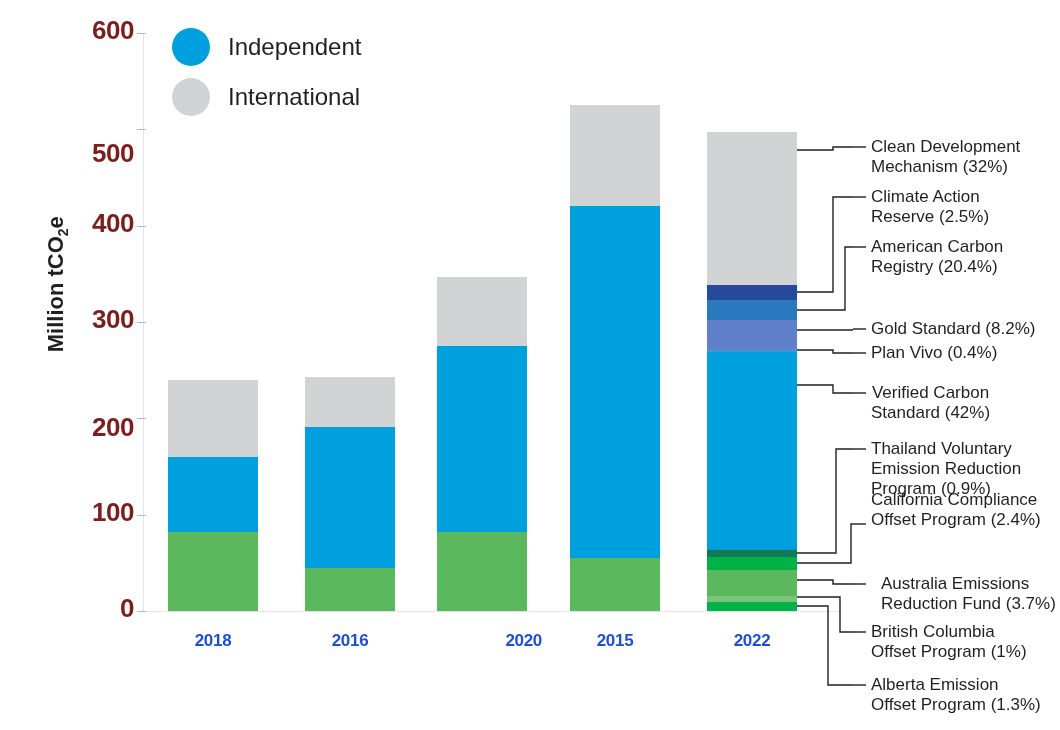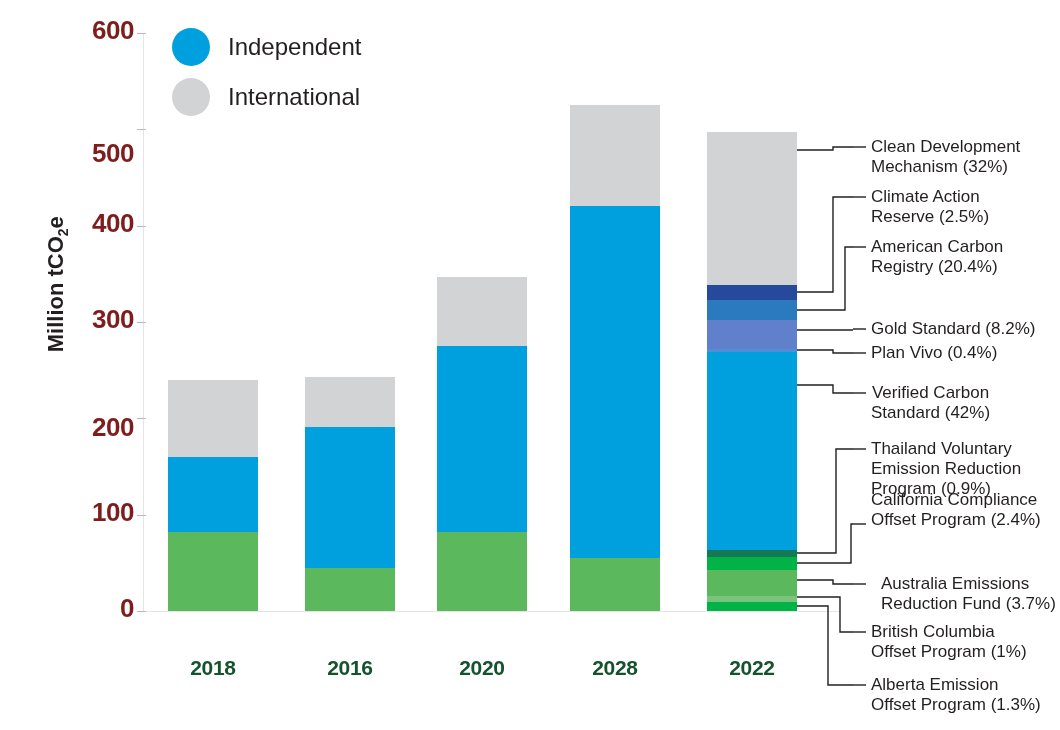--- a/index.html
+++ b/index.html
@@ -21,22 +21,22 @@
 
   .y-axis-title {
     position:absolute; left:-58px; top:270px; width:230px;
     transform:rotate(-90deg); transform-origin:center center;
     text-align:center; font-size:22px; font-weight:700; color:#231f20;
     white-space:nowrap;
   }
   .y-axis-title sub { font-size:14px; font-weight:700; }
 
   .xtick-label {
-    position:absolute; top:656px; width:120px; text-align:center;
-    font-size:21px; font-weight:700; letter-spacing:-0.3px; color:#14532d;
+    position:absolute; top:631px; width:120px; text-align:center;
+    font-size:17px; font-weight:700; letter-spacing:-0.3px; color:#1d4ed8;
   }
 
   
   #legend { position:absolute; left:172px; top:22px; }
   .legend-row { display:flex; align-items:center; height:50px; }
   .legend-dot { width:38px; height:38px; border-radius:50%; flex:none; }
   .legend-label { margin-left:18px; font-size:24px; font-weight:400; color:#231f20; white-space:nowrap; }
 
   
   .bar { position:absolute; width:90px; }
@@ -74,22 +74,22 @@
       <div class="ytick-label" style="top: 400.333px; right: 926px; position: absolute; margin-top: 12px;">200</div>
       <div class="ytick" style="top: 514.667px;"></div>
       <div class="ytick-label" style="top: 496.667px; right: 926px; position: absolute;">100</div>
       <div class="ytick" style="top: 611px;"></div>
       <div class="ytick-label" style="top: 593px; right: 926px; position: absolute;">0</div>
     </div>
 
   <div id="xlabels">
       <div class="xtick-label" style="left: 153px;">2018</div>
       <div class="xtick-label" style="left: 290px;">2016</div>
-      <div class="xtick-label" style="left: 422px;">2020</div>
-      <div class="xtick-label" style="left: 555px;">2028</div>
+      <div class="xtick-label" style="left: 422px; text-align: right;">2020</div>
+      <div class="xtick-label" style="left: 555px;">2015</div>
       <div class="xtick-label" style="left: 692px;">2022</div>
     </div>
 
   <div id="legend">
       <div class="legend-row">
         <span class="legend-dot" style="background: rgb(0, 160, 223);"></span>
         <span class="legend-label">Independent</span>
       </div>
       <div class="legend-row">
         <span class="legend-dot" style="background: rgb(210, 211, 212);"></span>

